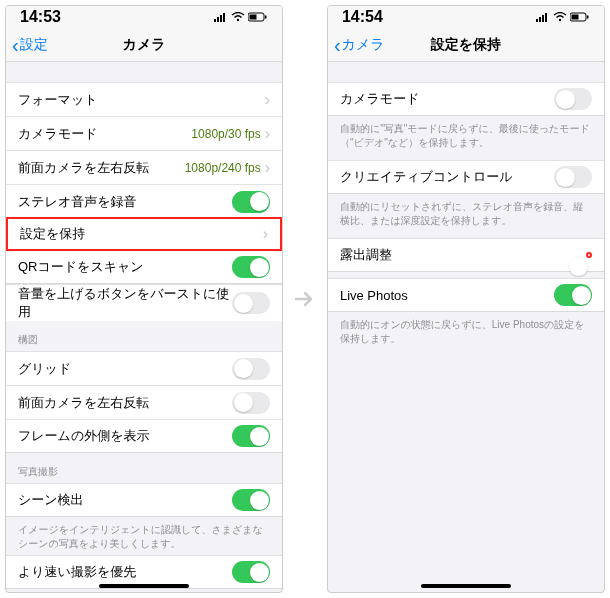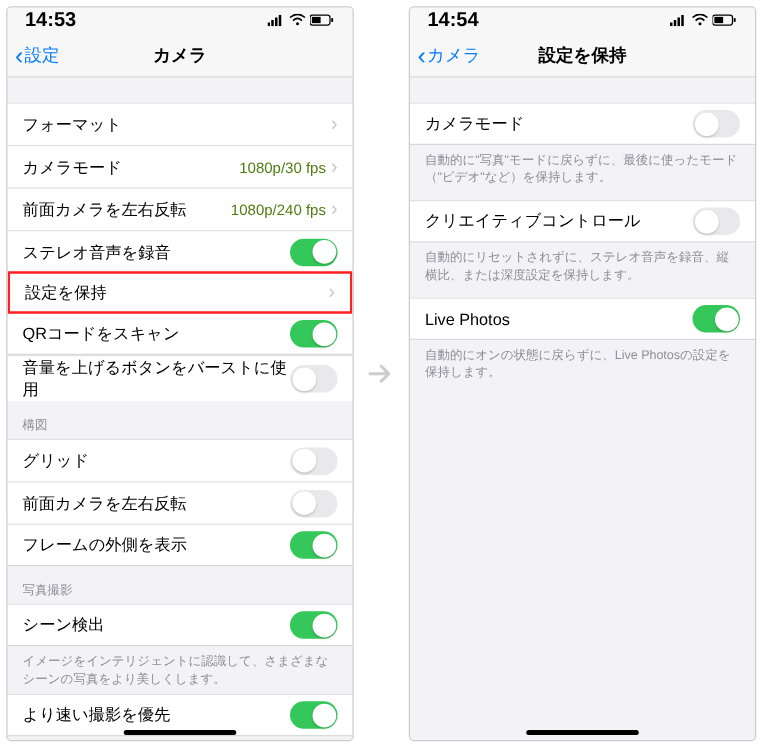--- a/index.html
+++ b/index.html
@@ -287,20 +287,26 @@
     <div class="footer-text">自動的に"写真"モードに戻らずに、最後に使ったモード（"ビデオ"など）を保持します。</div>
 
     <div class="row row-last" style="margin-top:6px">
       <span class="label">クリエイティブコントロール</span>
       <span class="toggle off">
           <span class="knob"></span>
         </span>
     </div>
     <div class="footer-text">自動的にリセットされずに、ステレオ音声を録音、縦横比、または深度設定を保持します。</div>
 
+    <div class="row row-last" style="margin-top:6px">
+      <span class="label">露出調整</span>
+      <span class="toggle-hl">
+        <span class="toggle on"><span class="knob"></span></span>
+      </span>
+    </div>
 
     <div class="row row-last" style="margin-top:6px">
       <span class="label">Live Photos</span>
       <span class="toggle on">
           <span class="knob"></span>
         </span>
     </div>
     <div class="footer-text">自動的にオンの状態に戻らずに、Live Photosの設定を保持します。</div>
   </div>
   <div class="homebar"></div>

